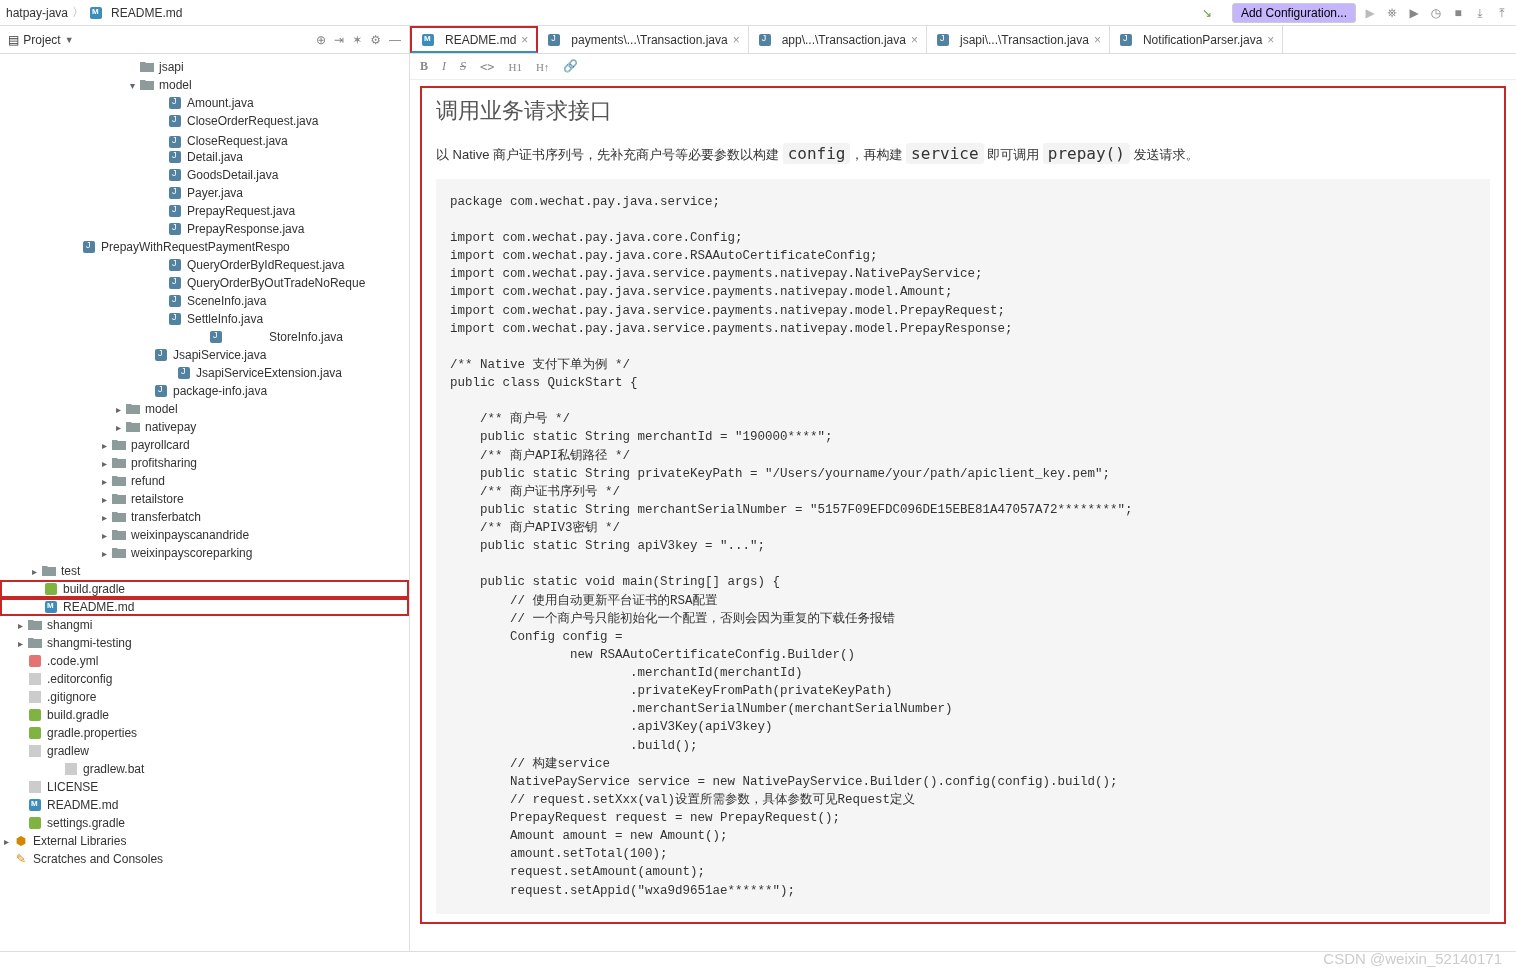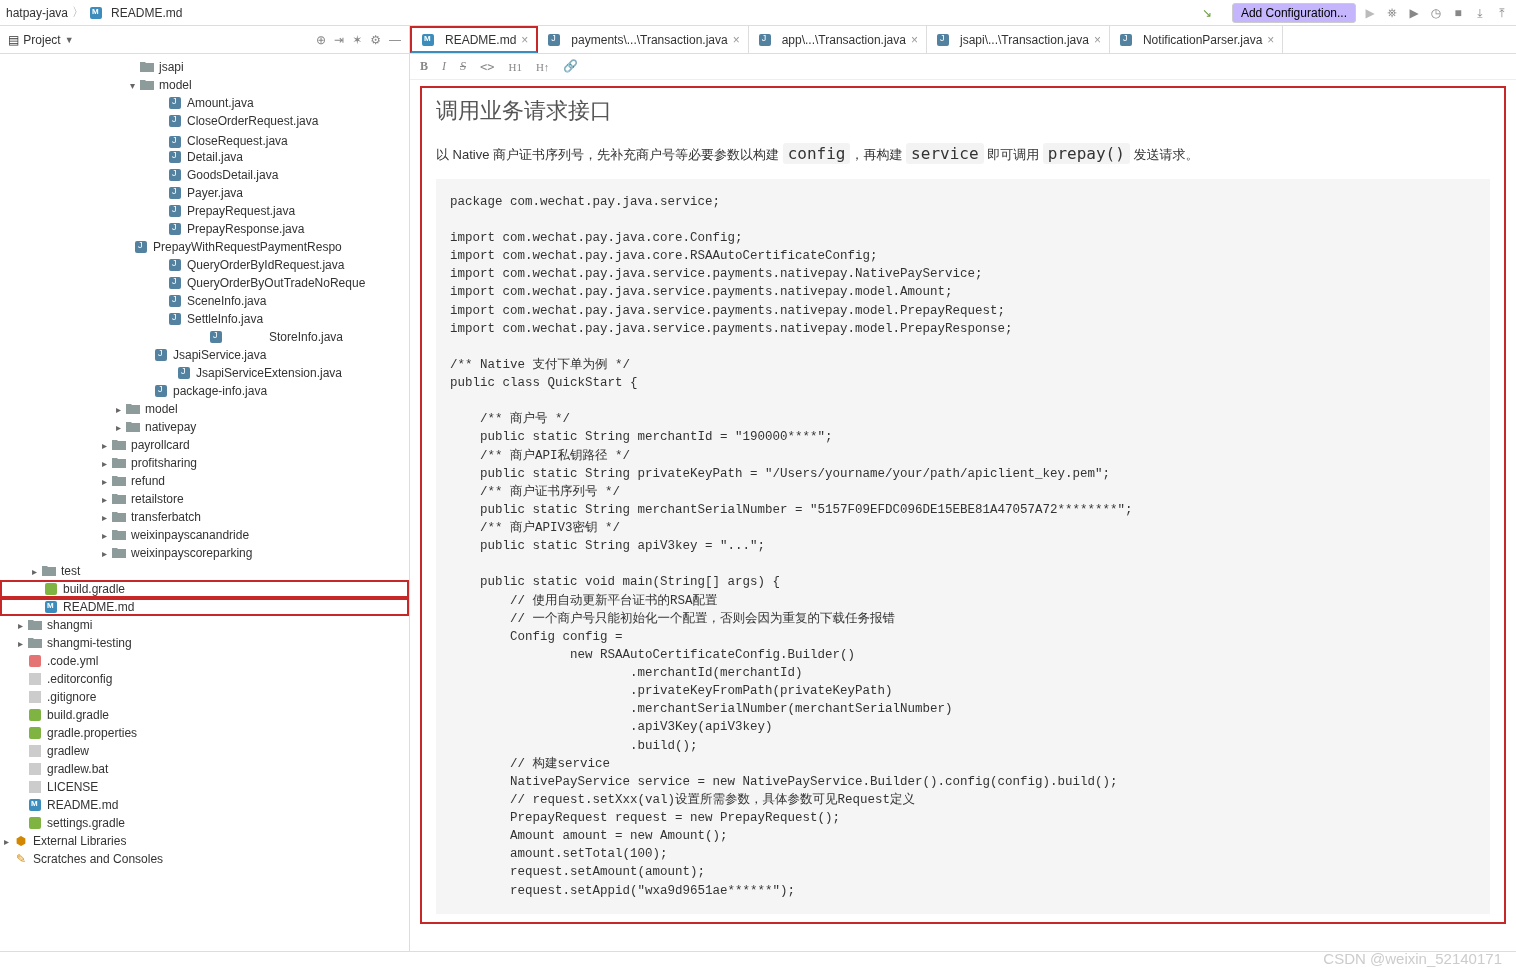--- a/index.html
+++ b/index.html
@@ -162,21 +162,21 @@
           </span>
           <span>PrepayRequest.java</span>
         </div>
         <div class="tree-item" style="padding-left: 154px;">
           <span class="tree-exp"></span>
           <span class="tree-icon">
             <span class="java-icon"></span>
           </span>
           <span>PrepayResponse.java</span>
         </div>
-        <div class="tree-item" style="padding-left: 120px;">
+        <div class="tree-item" style="padding-left: 68px;">
           <span class="tree-exp"></span>
           <span class="tree-icon">
             <span class="java-icon"></span>
           </span>
           <span>PrepayWithRequestPaymentRespo</span>
         </div>
         <div class="tree-item" style="padding-left: 154px;">
           <span class="tree-exp"></span>
           <span class="tree-icon">
             <span class="java-icon"></span>
@@ -389,21 +389,21 @@
           </span>
           <span>gradle.properties</span>
         </div>
         <div class="tree-item" style="padding-left: 14px;">
           <span class="tree-exp"></span>
           <span class="tree-icon">
             <span class="file-icon"></span>
           </span>
           <span>gradlew</span>
         </div>
-        <div class="tree-item" style="padding-left: 14px;">
+        <div class="tree-item" style="padding-left: 14px; margin-left: 36px;">
           <span class="tree-exp"></span>
           <span class="tree-icon">
             <span class="file-icon"></span>
           </span>
           <span>gradlew.bat</span>
         </div>
         <div class="tree-item" style="padding-left: 14px;">
           <span class="tree-exp"></span>
           <span class="tree-icon">
             <span class="file-icon"></span>

